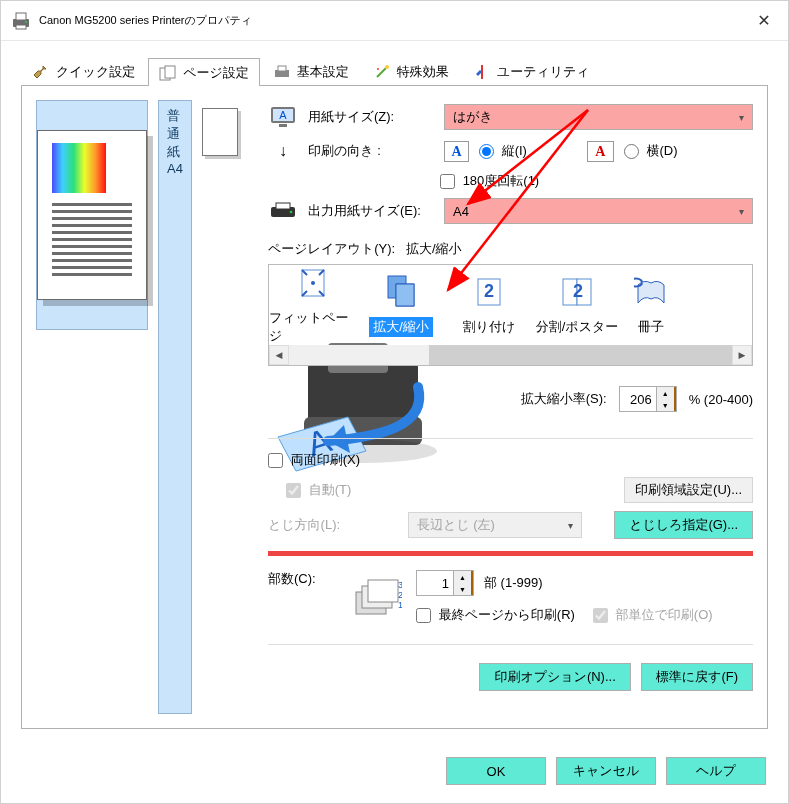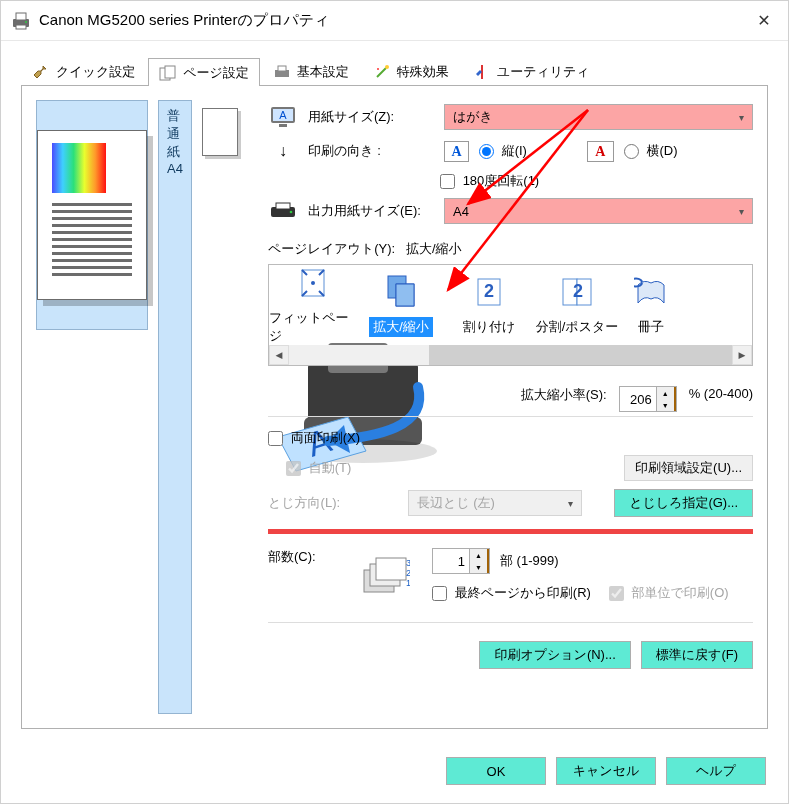--- a/index.html
+++ b/index.html
@@ -1,20 +1,20 @@
 <!DOCTYPE html>
 <html><head>
 <meta charset="utf-8">
 <style>
   * { box-sizing: border-box; font-family: "Yu Gothic UI", "Meiryo UI", "MS UI Gothic", sans-serif; }
   body { margin: 0; background: #fff; width: 789px; height: 804px; overflow: hidden; font-size: 13px; color: #000; }
   .window { width: 789px; height: 804px; display: flex; flex-direction: column; border: 1px solid #d0d0d0; position: relative; }
   .titlebar { display: flex; align-items: center; height: 40px; padding: 0 0 0 10px; border-bottom: 1px solid #e8e8e8; }
   .titlebar-icon svg { display:block; }
-  .title-text { margin-left: 8px; font-size: 15px; flex: 1; }
+  .title-text { margin-left: 8px; font-size: 11px; flex: 1; }
   .close-btn { width: 48px; height: 40px; display: flex; align-items: center; justify-content: center; font-size: 16px; color: #333; cursor: default; }
 
   .tabs-strip { display: flex; align-items: flex-end; margin: 14px 0 0 20px; height: 30px; position: relative; z-index: 2; }
   .tab { display: flex; align-items: center; gap: 6px; padding: 0 10px; height: 28px; border: 1px solid transparent; border-bottom: none; margin-right: 2px; background: transparent; cursor: default; }
   .tab.active { border-color: #b0b0b0; background: #fff; position: relative; top: 1px; }
   .tab .ticon { width: 18px; height: 18px; display:flex; align-items:center; justify-content:center; }
 
   .tab-body { margin: 0 20px 16px 20px; border: 1px solid #b0b0b0; flex: 1; padding: 14px; display: flex; gap: 14px; position: relative; z-index:1; }
 
   .left-pane { width: 218px; display: flex; flex-direction: row; gap: 10px; }
@@ -43,34 +43,34 @@
   .layout-box { margin-top:6px; border:1px solid #bbb; height:102px; display:flex; flex-direction:column; }
   .layout-items { flex:1; display:flex; overflow:hidden; }
   .li-item { width:88px; display:flex; flex-direction:column; align-items:center; justify-content:center; gap:8px; }
   .li-item .icon { width:36px; height:36px; display:flex; align-items:center; justify-content:center; }
   .li-item.sel .txt { background:#1e90ff; color:#fff; padding:1px 4px; }
   .scrollbar { height:20px; background:#f0f0f0; display:flex; }
   .sb-btn { width:20px; height:20px; background:#f0f0f0; border:1px solid #ddd; display:flex; align-items:center; justify-content:center; font-size:9px; color:#555; }
   .sb-track { flex:1; background:#f0f0f0; position:relative; }
   .sb-thumb { position:absolute; left:140px; right:0; top:0; bottom:0; background:#cfcfcf; }
 
-  .scale-row { display:flex; align-items:flex-start; justify-content:flex-end; gap:12px; margin-top:20px; padding-bottom:4px; border-bottom:1px solid #ddd; }
+  .scale-row { display:flex; align-items:center; justify-content:flex-end; gap:12px; margin-top:20px; padding-bottom:26px; border-bottom:1px solid #ddd; }
   .spin { width:58px; height:26px; border:1px solid #adadad; background:#a16207; display:flex; }
   .spin input { border:none; width:36px; text-align:right; padding:0 4px; font-size:13px; font-family:inherit; outline:none; }
   .spin .btns { width:18px; display:flex; flex-direction:column; border-left:1px solid #adadad; }
   .spin .btns div { flex:1; display:flex; align-items:center; justify-content:center; font-size:7px; background:#efefef; }
   
   .duplex-section { padding:12px 0; border-bottom:5px solid #ef4444; }
   .sub-row { display:flex; align-items:center; gap:14px; margin-top:8px; }
   .combo-dis { width:174px; height:26px; border:1px solid #d5d5d5; background:#f0f0f0; color:#a5a5a5; display:flex; align-items:center; justify-content:space-between; padding:0 8px; }
   .btn-dis { height:26px; border:1px solid #d5d5d5; background:#f0f0f0; color:#000000; padding:0 10px; display:flex; align-items:center; }
   .btn { height:28px; border:1px solid #adadad; background:#5eead4; padding:0 14px; display:flex; align-items:center; }
   .dis-text { color:#a5a5a5; }
   
-  .copies-section { padding:14px 0; border-bottom:1px solid #ddd; display:flex; gap:20px; }
+  .copies-section { padding:14px 0; border-bottom:1px solid #ddd; display:flex; gap:12px; }
   .copies-icon { width:60px; height:60px; display:flex; align-items:center; justify-content:center; }
   .copies-fields { flex:1; display:flex; flex-direction:column; gap:10px; }
 
   .action-row { display:flex; justify-content:flex-end; gap:10px; margin-top:18px; }
 
   .footer { display:flex; justify-content:flex-end; gap:10px; padding:12px 22px 18px; }
   .footer .btn { width:100px; justify-content:center; }
   
   
   .arrow-svg { position:absolute; pointer-events:none; }

